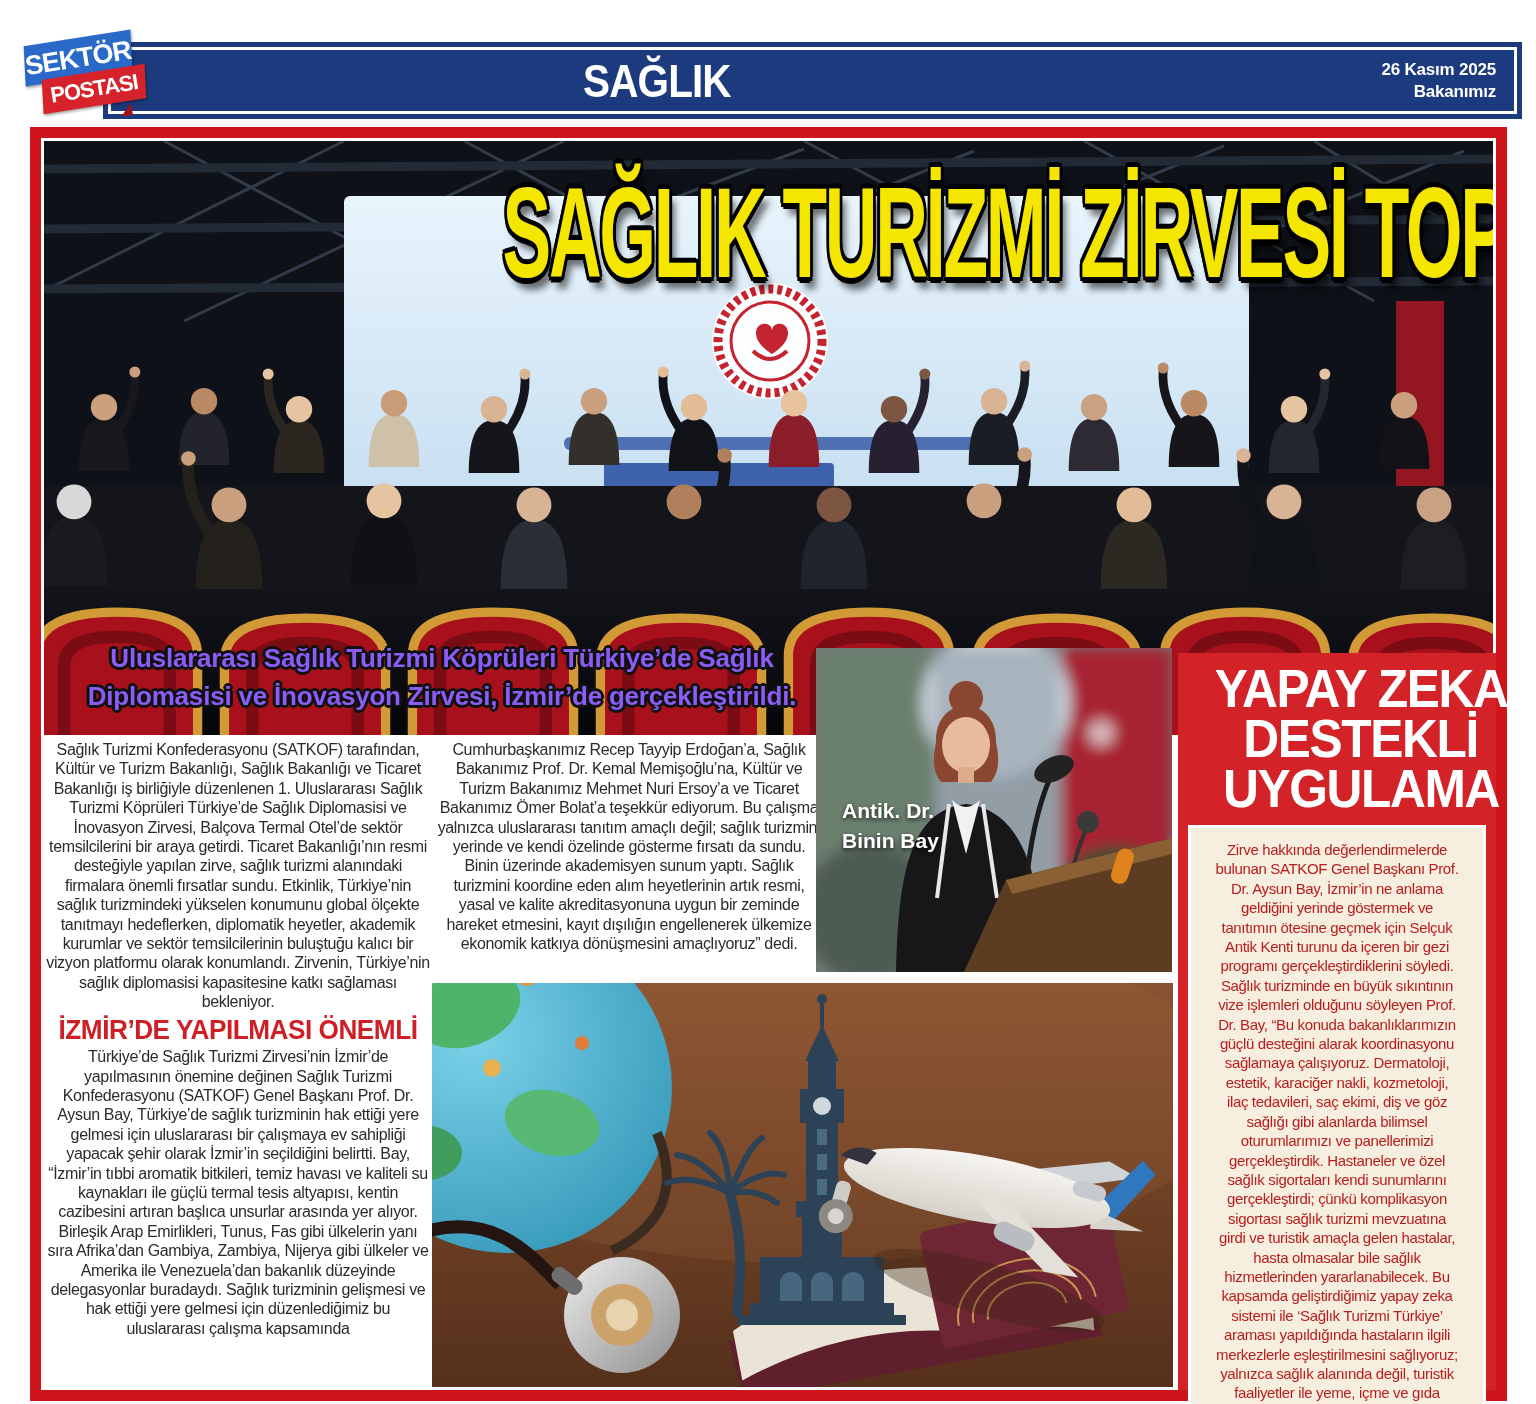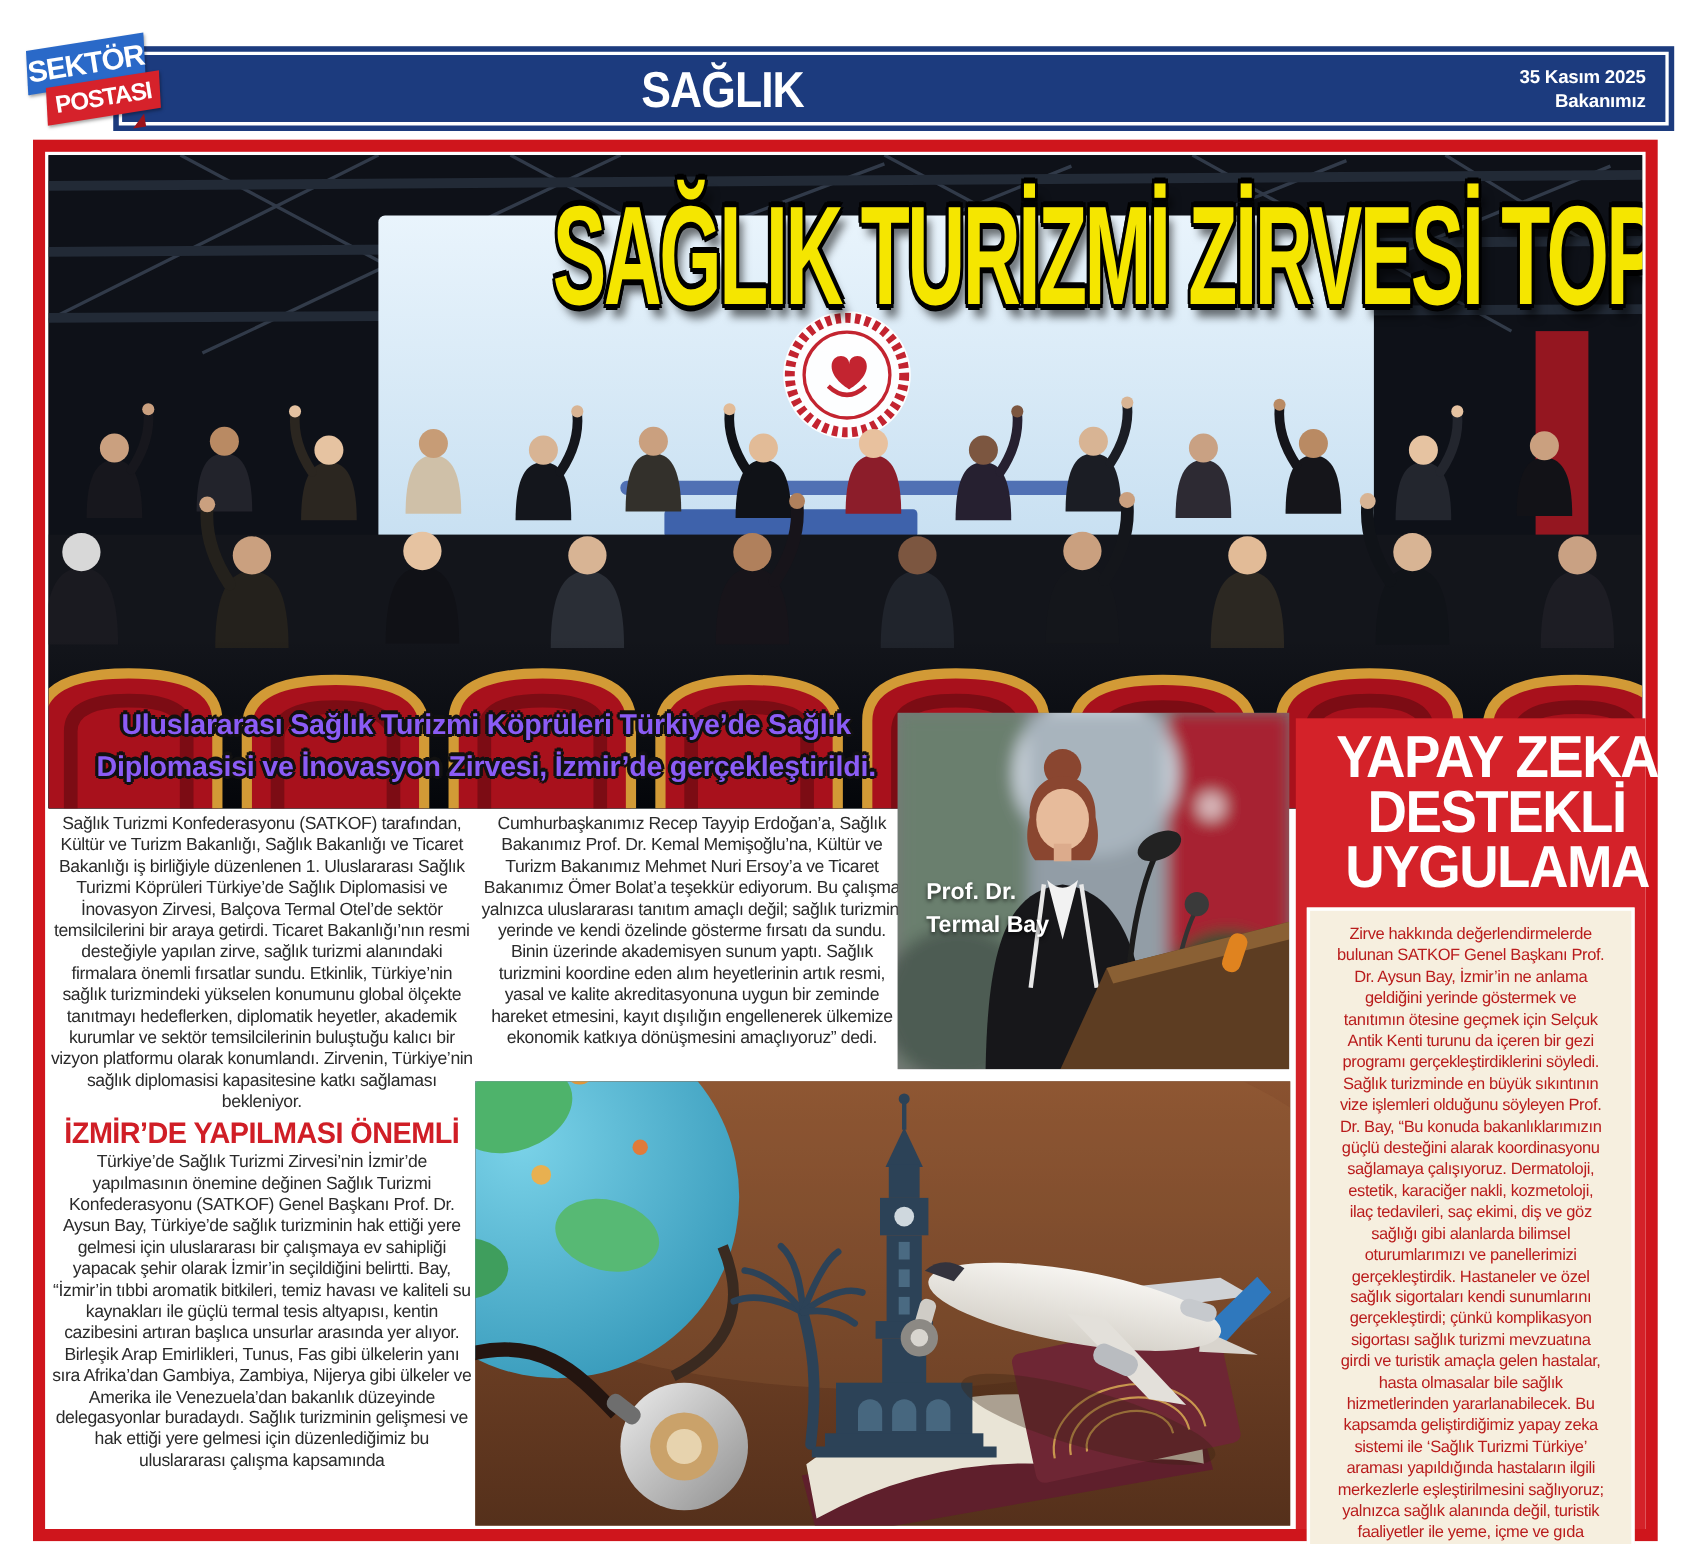--- a/index.html
+++ b/index.html
@@ -96,21 +96,21 @@
   }
 </style>
 </head>
 <body>
 
 <div class="mast-bar">
   <div class="mast-title-wrap">
     <span class="mast-title">SAĞLIK</span>
   </div>
   <div class="mast-date">
-    <span>35 Kasım 2025</span>
+    <span>26 Kasım 2025</span>
     <span>Bakanımız</span>
   </div>
 </div>
 <div class="logo">
   <div class="fold f1"></div>
   <div class="ribbon blue">
       <span class="rtxt">SEKTÖR</span>
     </div>
   <div class="ribbon red">
       <span class="rtxt">POSTASI</span>
@@ -364,22 +364,22 @@
         <path d="M210,238 Q216,172 234,130" stroke="#1c1c1c" stroke-width="5" fill="none"></path>
         <ellipse cx="238" cy="121" rx="21" ry="12" fill="#222" transform="rotate(-24 238 121)"></ellipse>
         <path d="M252,244 Q260,202 270,182" stroke="#333" stroke-width="4" fill="none"></path>
         <circle cx="272" cy="174" r="11" fill="#3a3a3a"></circle>
         <polygon points="190,232 356,190 356,324 148,324" fill="#5d3d22"></polygon>
         <polygon points="190,232 356,190 356,206 196,246" fill="#8a6034"></polygon>
         <rect x="298" y="200" width="17" height="36" rx="8" fill="#e0831f" transform="rotate(18 306 218)"></rect>
       </g>
     </svg>
     <div class="speaker-caption">
-      <div>Prof. Dr.</div>
-      <div>Termal Bay</div>
+      <div>Antik. Dr.</div>
+      <div>Binin Bay</div>
     </div>
   </div>
 
   <div class="travel">
     <svg width="741" height="404" viewBox="0 0 741 404">
       <defs>
         <linearGradient id="wood" x1="0" y1="0" x2="0" y2="1">
           <stop offset="0" stop-color="#8a5230"></stop>
               <stop offset="1" stop-color="#55301b"></stop>
         </linearGradient>

